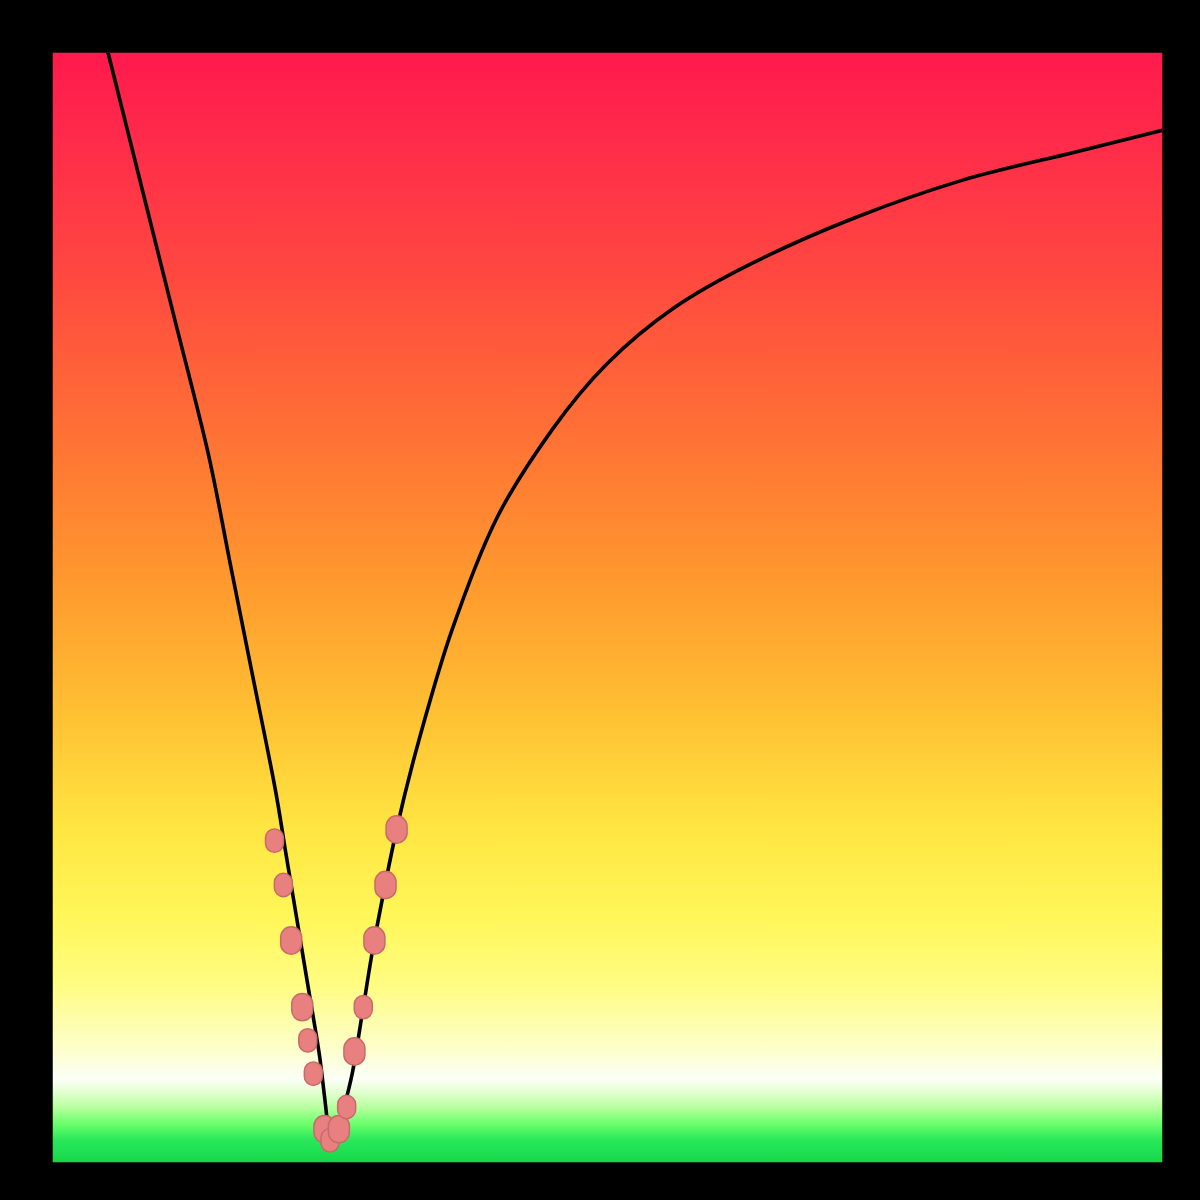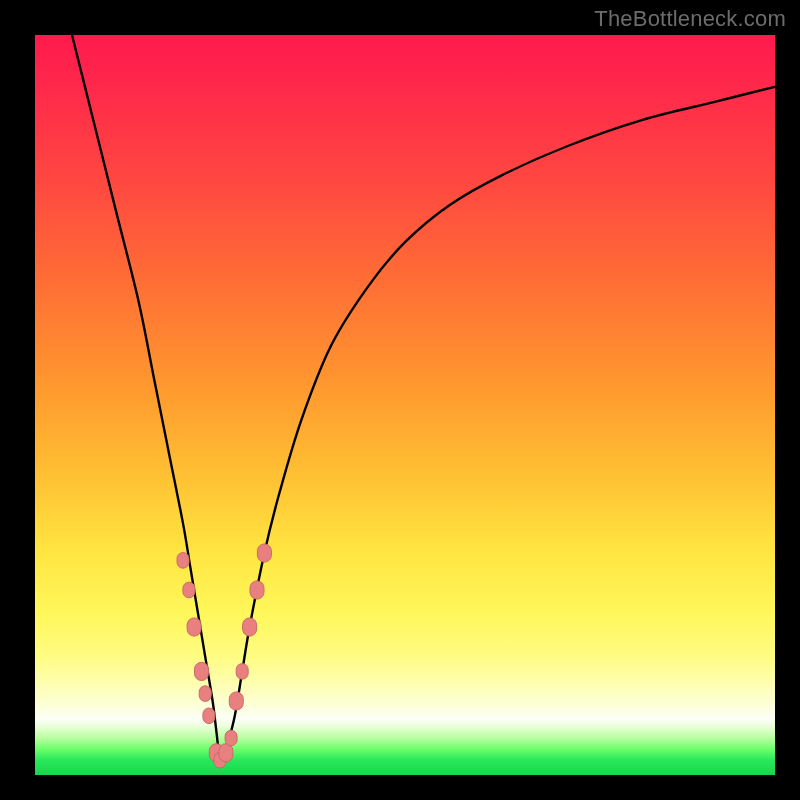--- a/index.html
+++ b/index.html
@@ -89,14 +89,13 @@
           <rect x="183.92000000000002" y="708.6999999999999" width="14" height="18.2" rx="7" ry="7" fill="#e98080" stroke="#c96a6a" stroke-width="1"></rect>
           <rect x="190.10000000000002" y="695.2" width="12" height="15.600000000000001" rx="6" ry="6" fill="#e98080" stroke="#c96a6a" stroke-width="1"></rect>
           <rect x="194.28" y="656.9" width="14" height="18.2" rx="7" ry="7" fill="#e98080" stroke="#c96a6a" stroke-width="1"></rect>
           <rect x="201.20000000000002" y="628.6" width="12" height="15.600000000000001" rx="6" ry="6" fill="#e98080" stroke="#c96a6a" stroke-width="1"></rect>
           <rect x="207.6" y="582.9" width="14" height="18.2" rx="7" ry="7" fill="#e98080" stroke="#c96a6a" stroke-width="1"></rect>
           <rect x="215" y="545.9" width="14" height="18.2" rx="7" ry="7" fill="#e98080" stroke="#c96a6a" stroke-width="1"></rect>
           <rect x="222.4" y="508.9" width="14" height="18.2" rx="7" ry="7" fill="#e98080" stroke="#c96a6a" stroke-width="1"></rect>
         </g>
     </svg>
   </div>
-  <div class="watermark">TheBottleneck.com</div>
 </div>
 
 </body></html>

